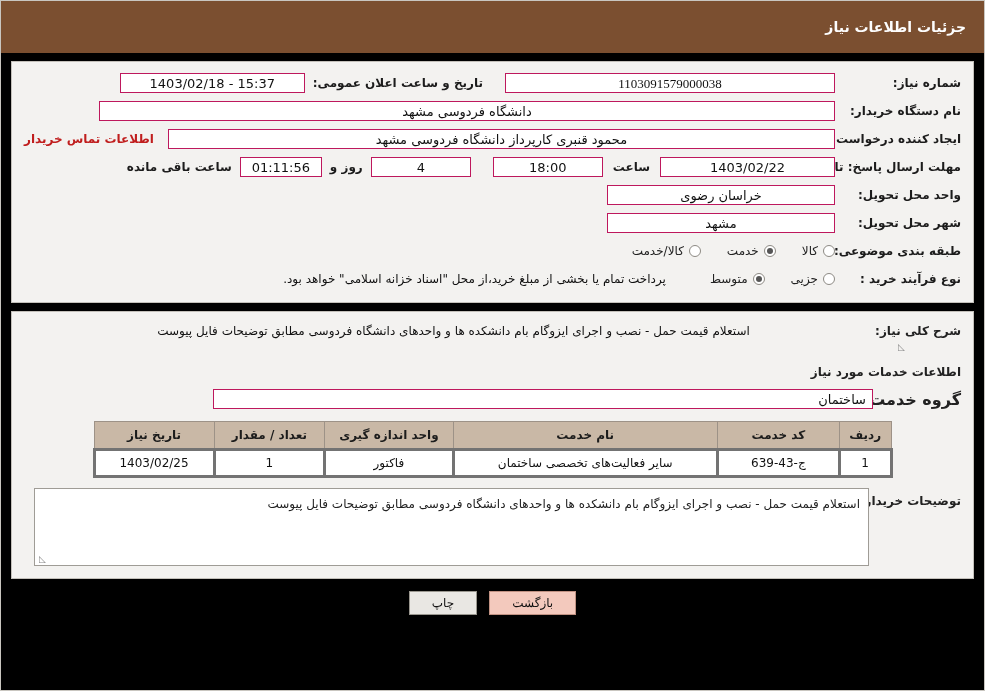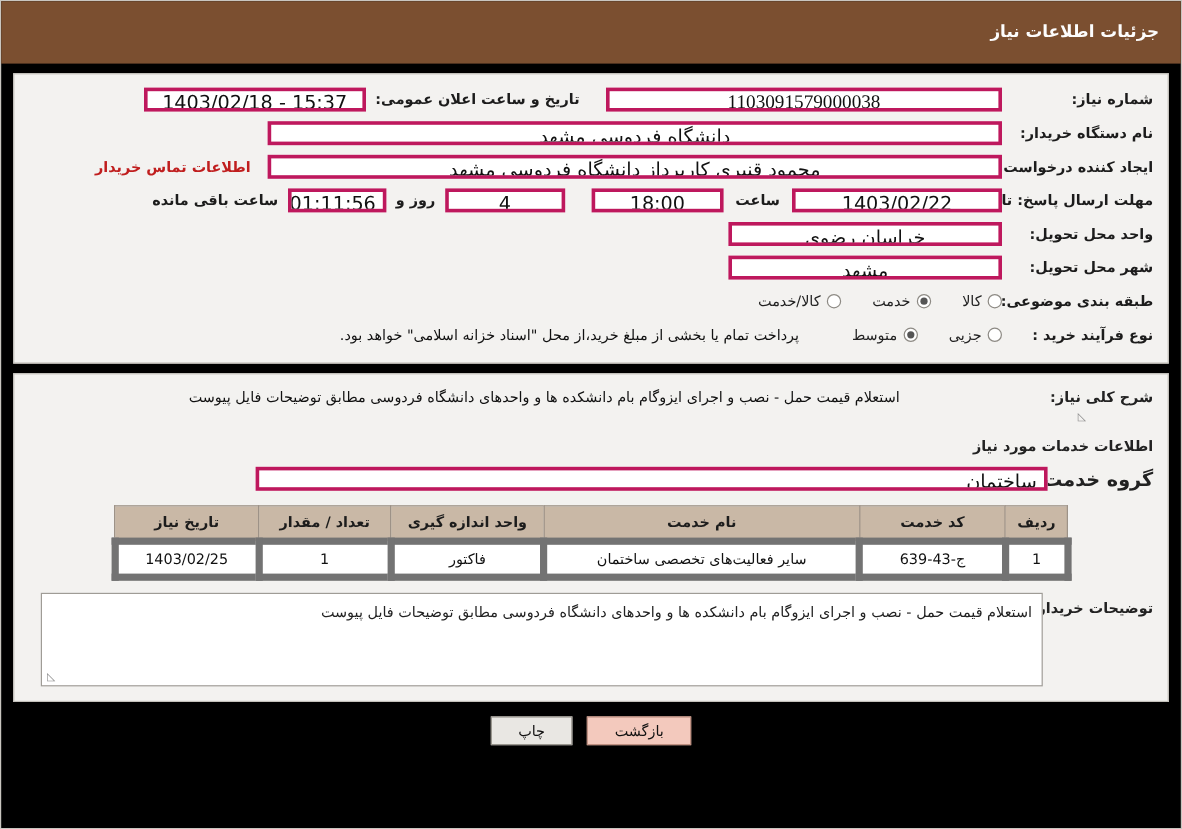--- a/index.html
+++ b/index.html
@@ -71,38 +71,38 @@
     padding-left: 8px;
     white-space: nowrap;
   }
   .lbl.w-right {
     width: 118px;
     text-align: right;
     padding-right: 0;
   }
   .fld {
     background: #ffffff;
-    border: 3px solid #be185d;
+    border: 1px solid #be185d;
     height: 20px;
     line-height: 20px;
-    font-size: 16px;
+    font-size: 13px;
     padding: 0 6px;
     box-sizing: border-box;
     text-align: center;
     color: #111;
     overflow: hidden;
     white-space: nowrap;
   }
 
   
   .r1 .f-niaz { width: 330px; font-family: Liberation Serif, serif; }
   .r1 .lbl2 { font-weight: bold; padding: 0 22px 0 8px; }
   .r1 .f-date { width: 185px; }
 
-  .f-wide { width: 612px; }
+  .f-wide { width: 736px; }
 
   .link {
     color: #c01e1e;
     font-weight: bold;
     font-size: 12px;
     padding-right: 14px;
     white-space: nowrap;
     cursor: pointer;
   }
 
@@ -202,21 +202,21 @@
   table.items th {
     background: #c9b8a6;
     border: 1px solid #9d9287;
     padding: 6px 4px;
     font-weight: bold;
     color: #1c1c1c;
     text-align: center;
   }
   table.items td {
     background: #ffffff;
-    border: 6px solid #737373;
+    border: 3px solid #737373;
     padding: 5px 4px;
     text-align: center;
     color: #111;
   }
 
   
   .buyer-row {
     display: flex;
     align-items: flex-start;
     margin-top: 10px;

